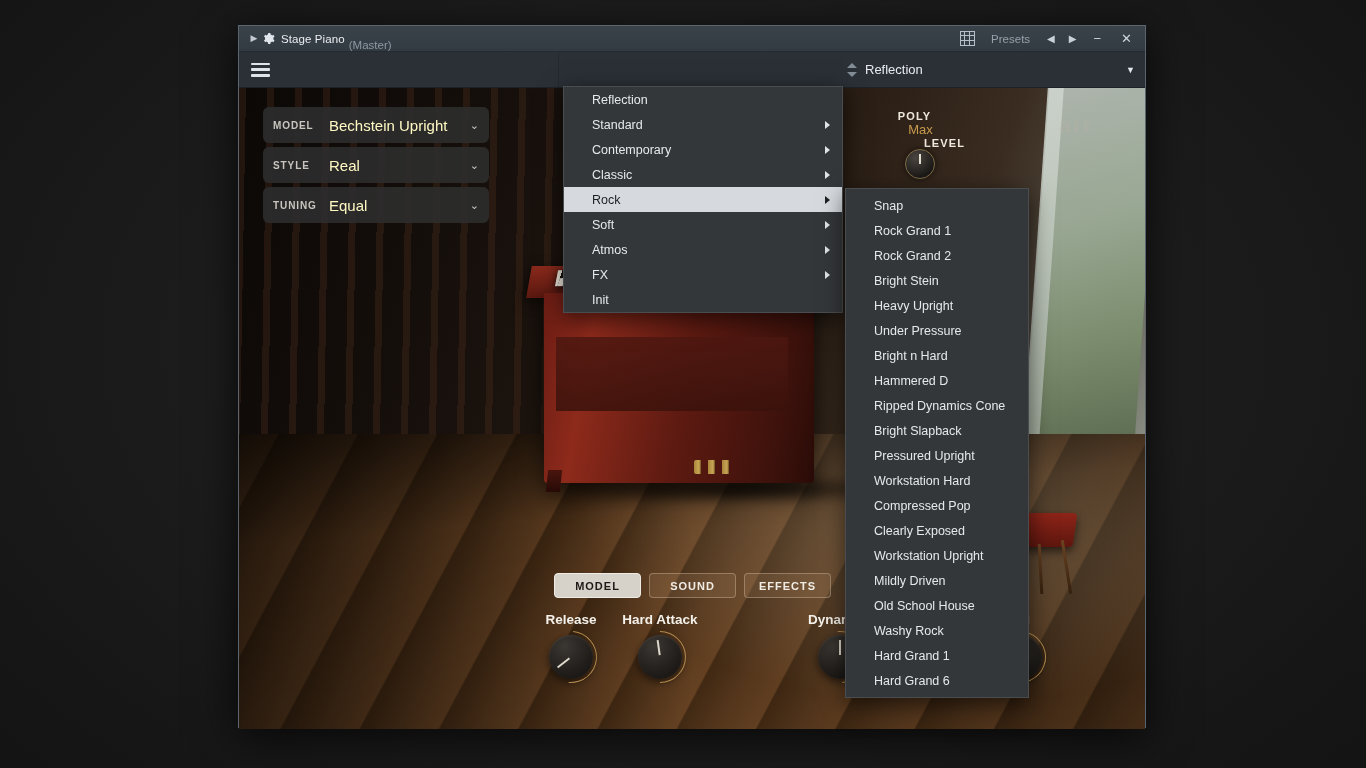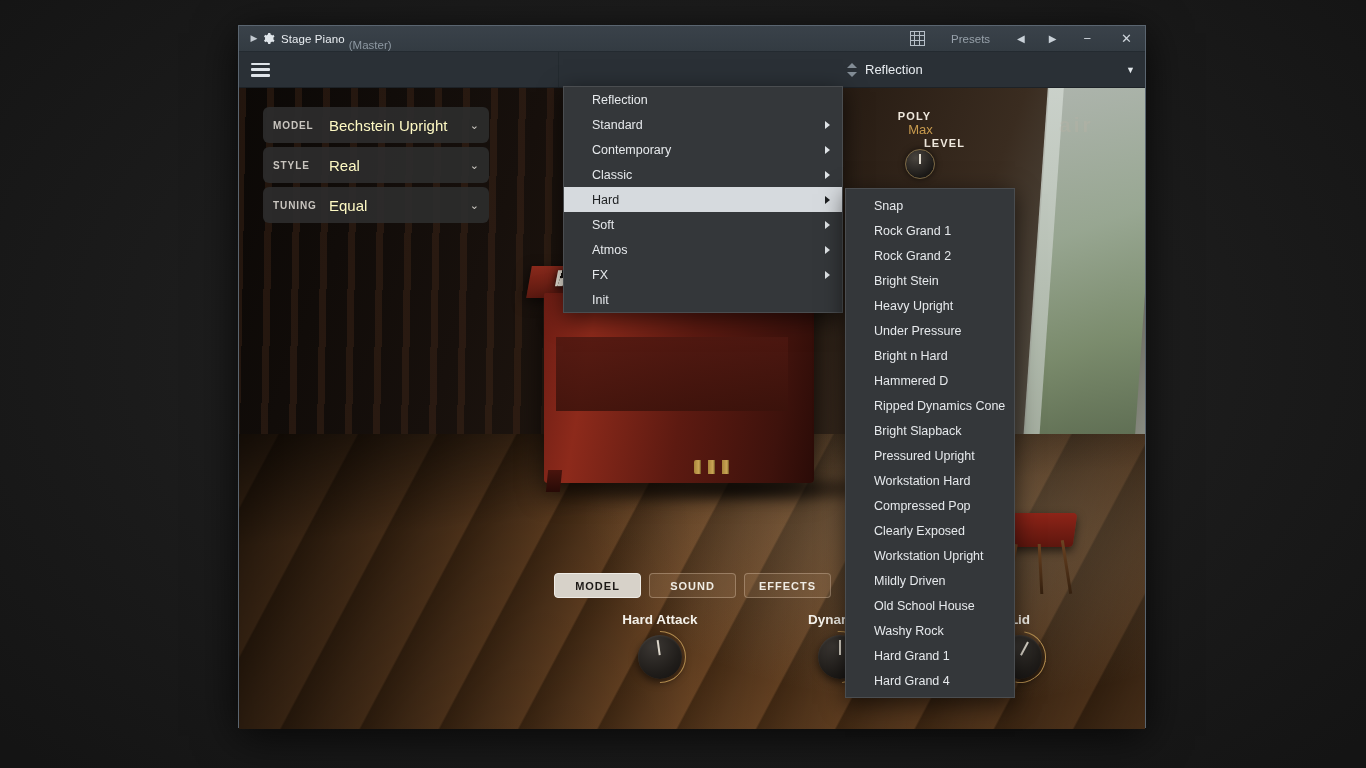--- a/index.html
+++ b/index.html
@@ -36,21 +36,21 @@
   }
   .gear {
     width: 14px; height: 14px; margin-right: 6px; position: relative;
     display: flex; align-items: center; justify-content: center;
   }
   #title-text {
     color: #e9edf1; font-size: 11.5px; letter-spacing: .1px; white-space: nowrap;
   }
   #title-master { color: #8d98a2; font-size: 11.5px; margin-left: 4px; margin-top: 12px; }
   #tb-right {
-    margin-left: auto; display: flex; align-items: center; gap: 16px; padding-right: 6px;
+    margin-left: auto; display: flex; align-items: center; gap: 6px; padding-right: 6px;
   }
   .tb-grid-icon {
     width: 15px; height: 15px; border: 1px solid #b6bfc8; margin-right: 10px;
     display: grid; grid-template-columns: 1fr 1fr 1fr; grid-template-rows: 1fr 1fr 1fr;
   }
   .tb-grid-icon i { border-right: 1px solid #b6bfc8; border-bottom: 1px solid #b6bfc8; }
   .tb-grid-icon i:nth-child(3n) { border-right: none; }
   .tb-grid-icon i:nth-child(n+7) { border-bottom: none; }
   #presets-label { color: #97a1aa; font-size: 11.5px; margin-right: 7px; }
   .nav-tri { color: #c9d1d8; font-size: 10px; padding: 0 4px; cursor: pointer; }
@@ -244,21 +244,21 @@
     color: #e6e9ec; font-size: 12.5px; cursor: pointer; position: relative;
   }
   .menu-item.highlight { background: #d6dade; color: #1d1f21; }
   .menu-item.highlight .submenu-arrow { border-left-color: #1d1f21; }
   .submenu-arrow {
     position: absolute; right: 12px; width: 0; height: 0;
     border-top: 4px solid transparent; border-bottom: 4px solid transparent;
     border-left: 5px solid #dfe3e6;
   }
   #menu-sub {
-    position: absolute; left: 845px; top: 188px; width: 170px;
+    position: absolute; left: 845px; top: 188px; width: 184px;
     background: #34373a; border: 1px solid #4a4d50; z-index: 50;
     padding: 4px 0; box-shadow: 0 6px 22px rgba(0,0,0,.6);
   }
   .sub-item {
     height: 25px; display: flex; align-items: center; padding: 0 10px 0 28px;
     color: #e6e9ec; font-size: 12.5px; cursor: pointer; white-space: nowrap;
   }
 </style>
 </head>
 <body>
@@ -368,20 +368,27 @@
           </span>
       </div>
       <div id="air-logo">air</div>
 
       <div id="tabs">
         <div class="tab active">MODEL</div>
         <div class="tab">SOUND</div>
         <div class="tab">EFFECTS</div>
       </div>
 
+      <div class="knob-group" style="left:287px; top:524px;">
+        <div class="knob-label">Release</div>
+        <div class="knob">
+          <span class="arc" style="transform:rotate(-130deg);"></span>
+          <span class="pointer" style="transform:translateX(-50%) rotate(-128deg);"></span>
+        </div>
+      </div>
       <div class="knob-group" style="left:376px; top:524px;">
         <div class="knob-label">Hard Attack</div>
         <div class="knob">
           <span class="arc" style="transform:rotate(-135deg);"></span>
           <span class="pointer" style="transform:translateX(-50%) rotate(-8deg);"></span>
         </div>
       </div>
       <div class="knob-group" style="left:556px; top:524px;">
         <div class="knob-label">Dynamics</div>
         <div class="knob">
@@ -417,21 +424,21 @@
     </div>
     <div class="menu-item">
       <span>Contemporary</span>
       <span class="submenu-arrow"></span>
     </div>
     <div class="menu-item">
       <span>Classic</span>
       <span class="submenu-arrow"></span>
     </div>
     <div class="menu-item highlight">
-      <span>Hard</span>
+      <span>Rock</span>
       <span class="submenu-arrow"></span>
     </div>
     <div class="menu-item">
       <span>Soft</span>
       <span class="submenu-arrow"></span>
     </div>
     <div class="menu-item">
       <span>Atmos</span>
       <span class="submenu-arrow"></span>
     </div>
@@ -457,16 +464,16 @@
     <div class="sub-item">Bright Slapback</div>
     <div class="sub-item">Pressured Upright</div>
     <div class="sub-item">Workstation Hard</div>
     <div class="sub-item">Compressed Pop</div>
     <div class="sub-item">Clearly Exposed</div>
     <div class="sub-item">Workstation Upright</div>
     <div class="sub-item">Mildly Driven</div>
     <div class="sub-item">Old School House</div>
     <div class="sub-item">Washy Rock</div>
     <div class="sub-item">Hard Grand 1</div>
-    <div class="sub-item">Hard Grand 4</div>
+    <div class="sub-item">Hard Grand 6</div>
   </div>
 
 </div>
 
 </body></html>

